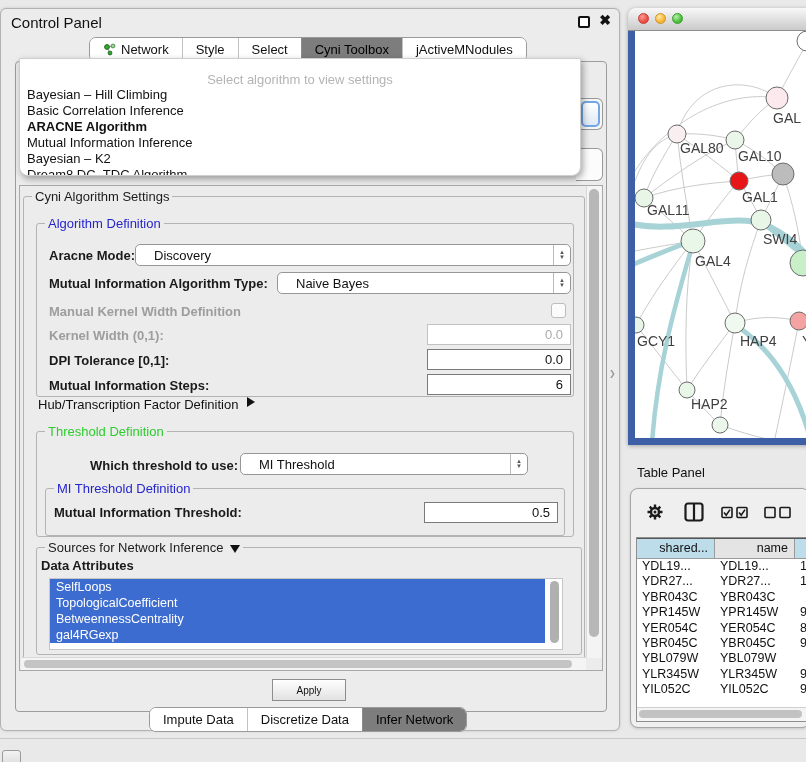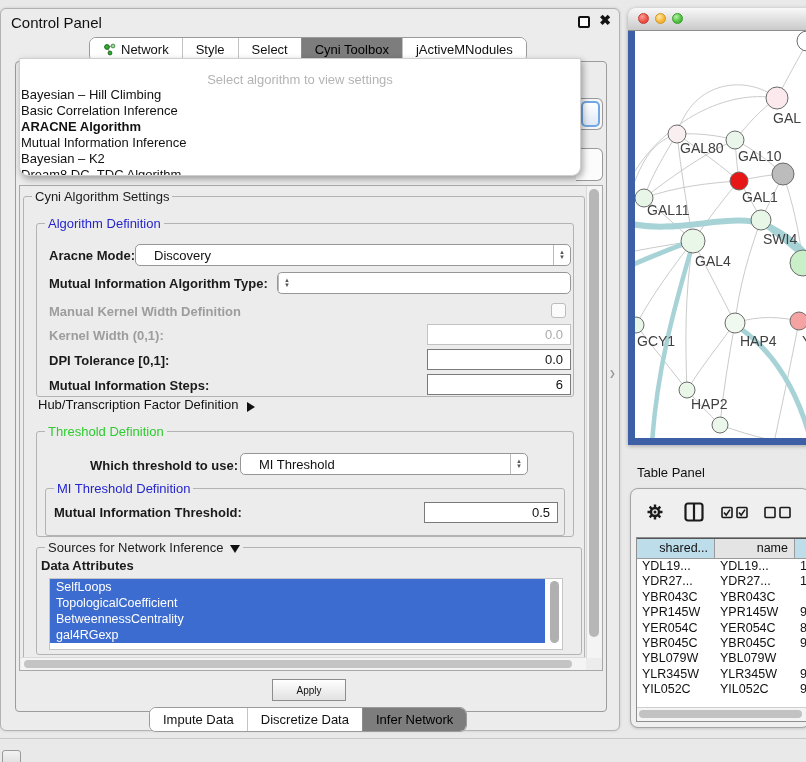--- a/index.html
+++ b/index.html
@@ -34,30 +34,30 @@
   #mi-gb{left:8px;top:56px;width:518px;height:46px}
   #sources-gb{left:12px;top:350px;width:544px;height:106px}
   .lbl{position:absolute;font-size:13px;font-weight:bold;color:#1a1a1a;white-space:nowrap}
   .lbl.dis{color:#9d9d9d}
   .combo{position:absolute;height:22px;border:1px solid #979797;border-radius:5px;background:#fff;display:flex;align-items:center;font-size:13px;box-sizing:border-box}
   .combo .val{padding-left:18px;flex:1;white-space:nowrap}
   .combo .spin{width:16px;align-self:stretch;border-left:1px solid #bbb;display:flex;flex-direction:column;align-items:center;justify-content:center;color:#555;font-size:6px;line-height:5px}
   .ninput{position:absolute;height:21px;border:1px solid #7a7a7a;background:#fff;font-size:13px;color:#111;text-align:right;padding:0 7px;box-sizing:border-box;font-family:inherit}
   .ninput.dis{border-color:#c2c2c2;color:#ababab}
   .cb{position:absolute;width:13px;height:13px;border:1px solid #bdbdbd;border-radius:3px;background:#fbfbfb}
-  .hub-row{position:absolute;left:14px;top:200px;font-size:13px;display:flex;align-items:flex-end;gap:9px}
+  .hub-row{position:absolute;left:14px;top:200px;font-size:13px;display:flex;align-items:flex-start;gap:9px}
   .tri-right{width:0;height:0;border-left:8px solid #111;border-top:5.5px solid transparent;border-bottom:5.5px solid transparent}
   .tri-down{display:inline-block;width:0;height:0;border-top:8px solid #111;border-left:5.5px solid transparent;border-right:5.5px solid transparent;margin-left:6px;vertical-align:middle}
   .attr-list{position:absolute;left:12px;top:30px;width:512px;height:70px;background:#fff;border:1px solid #c5c5c5;overflow:hidden}
   .attr-item{height:16px;line-height:16px;background:#3d6cd0;color:#fff;font-size:12.5px;padding-left:6px;margin-right:17px;white-space:nowrap;overflow:hidden}
   .attr-scroll{position:absolute;right:3px;top:2px;width:9px;height:62px;background:#b0b0b0;border-radius:5px}
   .apply{position:absolute;left:256px;top:617px;width:74px;height:22px;border:1px solid #8d8d8d;border-radius:0;background:linear-gradient(#fefefe,#e2e2e2);font-size:10px;font-family:inherit;color:#111}
   .popup{position:absolute;left:18px;top:49px;width:560px;height:116px;background:#fff;border:1px solid #cfcfcf;border-radius:1px 1px 9px 9px;box-shadow:2px 3px 7px rgba(0,0,0,.35);z-index:50;overflow:hidden}
   .popup-prompt{height:15px;text-align:center;color:#b4b4b4;font-size:13px;padding-top:13px}
-  .popup-item{height:16px;line-height:16px;font-size:13px;padding-left:1px;white-space:nowrap}
+  .popup-item{height:16px;line-height:16px;font-size:13px;padding-left:7px;white-space:nowrap}
   .popup-item.b{font-weight:bold}
   
   .netwin{position:absolute;left:628px;top:8px;width:185px;height:437px;border-radius:8px 0 0 0;overflow:hidden;box-shadow:0 1px 4px rgba(0,0,0,.3)}
   .net-titlebar{position:absolute;left:0;top:0;right:0;height:22px;background:linear-gradient(#f8f8f8,#cacaca);border-bottom:1px solid #8f8f8f;border-radius:8px 0 0 0}
   .tl{position:absolute;top:5px;width:11px;height:11px;border-radius:50%;box-sizing:border-box}
   .tl.red{left:10px;background:radial-gradient(circle at 35% 30%,#ff9d96,#ea4b3f 65%);border:1px solid #c23a31}
   .tl.yellow{left:27px;background:radial-gradient(circle at 35% 30%,#ffe9a8,#f5b32e 65%);border:1px solid #cf9422}
   .tl.green{left:44px;background:radial-gradient(circle at 35% 30%,#b8f0a8,#46bb36 65%);border:1px solid #349d28}
   .net-frame{position:absolute;left:0;top:23px;right:0;bottom:0;background:#3d5fa5;padding:0 0 7px 7px;box-sizing:border-box}
   .net-canvas{width:100%;height:100%;background:#fff;overflow:hidden}
@@ -130,20 +130,21 @@
           <span class="lbl" style="left:12px;top:24px">Aracne Mode:</span>
           <div class="combo" style="left:98px;top:20px;width:436px">
             <span class="val">Discovery</span>
             <span class="spin">
                 <span>▲</span>
                 <span>▼</span>
               </span>
           </div>
           <span class="lbl" style="left:12px;top:52px">Mutual Information Algorithm Type:</span>
           <div class="combo" style="left:240px;top:48px;width:294px">
+            <span class="val">Naive Bayes</span>
             <span class="spin">
                 <span>▲</span>
                 <span>▼</span>
               </span>
           </div>
           <span class="lbl dis" style="left:12px;top:80px">Manual Kernel Width Definition</span>
           <span class="cb" style="left:514px;top:79px"></span>
           <span class="lbl dis" style="left:12px;top:104px">Kernel Width (0,1):</span>
           <input class="ninput dis" style="left: 390px; top: 100px; width: 144px;" value="0.0">
           <span class="lbl" style="left:12px;top:129px">DPI Tolerance [0,1]:</span>

